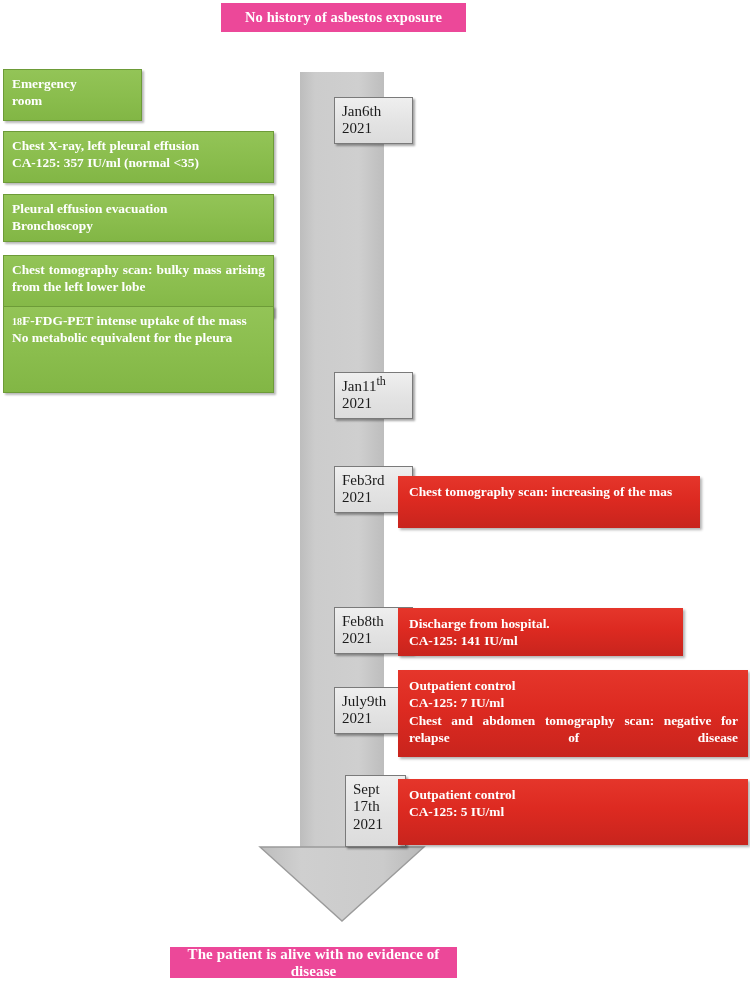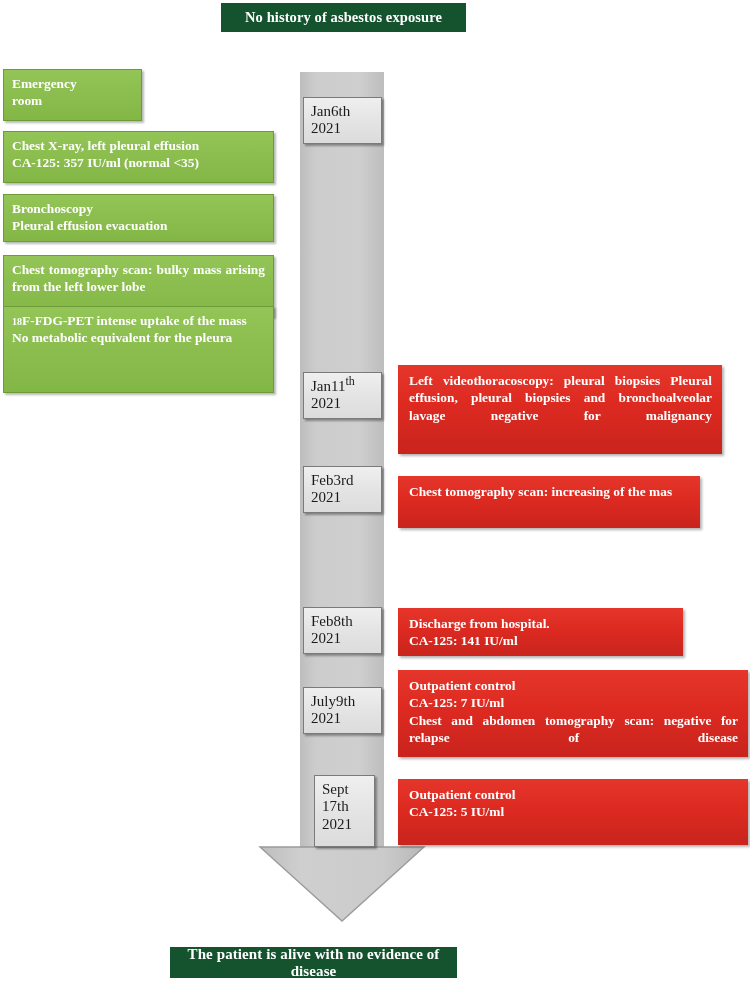--- a/index.html
+++ b/index.html
@@ -5,21 +5,21 @@
 <style>
   html,body{margin:0;padding:0;background:#ffffff;}
   body{
     width:750px;height:981px;position:relative;overflow:hidden;
     font-family:"Liberation Serif","DejaVu Serif",serif;
   }
   .canvas{position:absolute;left:0;top:0;width:750px;height:981px;}
 
   
   .banner{
-    position:absolute;background:#14532d;color:#ffffff;
+    position:absolute;background:#ec4899;color:#ffffff;
     font-weight:bold;text-align:center;
     display:flex;align-items:center;justify-content:center;
     letter-spacing:.1px;
   }
   #banner-top{left:221px;top:3px;width:245px;height:29px;font-size:14.5px;}
   #banner-bottom{left:170px;top:947px;width:287px;height:31px;font-size:15px;}
 
   
   .timeline-bar{
     position:absolute;left:300px;top:72px;width:84px;height:775px;
@@ -32,20 +32,21 @@
 
   
   .date-box{
     position:absolute;box-sizing:border-box;
     background:#e6e6e6;
     background:linear-gradient(to bottom,#efefef 0%,#e3e3e3 55%,#dcdcdc 100%);
     border:1.4px solid #7a7a7a;
     color:#1b1b1b;font-size:15px;line-height:1.16;
     padding:5px 6px 4px 7px;
     box-shadow:1.5px 1.5px 2px rgba(0,0,0,.35);
+    margin-left:31px;
   }
   .date-box .l1{display:block;text-align:justify;text-align-last:justify;}
   .date-box .l2{display:block;}
   .date-box.stack .l1,.date-box.stack .l2,.date-box.stack .l3{
     text-align:left;text-align-last:left;display:block;}
   sup{font-size:12px;vertical-align:super;line-height:0;}
 
   
   .green-box{
     position:absolute;box-sizing:border-box;
@@ -101,22 +102,22 @@
     <span class="ln">Emergency</span>
     <span class="ln">room</span>
   </div>
 
   <div class="green-box" style="left:3px;top:131px;width:271px;height:52px;">
     <span class="ln">Chest X-ray, left pleural effusion</span>
     <span class="ln">CA-125: 357 IU/ml (normal &lt;35)</span>
   </div>
 
   <div class="green-box" style="left:3px;top:194px;width:271px;height:48px;">
+    <span class="ln">Pleural effusion evacuation</span>
     <span class="ln">Bronchoscopy</span>
-    <span class="ln">Pleural effusion evacuation</span>
   </div>
 
   <div class="green-box" style="left:3px;top:255px;width:271px;height:62px;">
     <span class="ln j">Chest tomography scan: bulky mass arising from the left lower lobe</span>
   </div>
 
   <div class="green-box" style="left:3px;top:306px;width:271px;height:87px;">
     <span class="ln j"><span class="sub18">18</span>F-FDG-PET intense uptake of the mass</span>
     <span class="ln j">No metabolic equivalent for the pleura</span>
   </div>
@@ -145,23 +146,20 @@
     <span class="l1"><span>July</span><span>9th</span></span>
     <span class="l2">2021</span>
   </div>
 
   <div class="date-box stack" style="left:314px;top:775px;width:61px;height:72px;">
     <span class="l1">Sept</span>
     <span class="l2">17th</span>
     <span class="l3">2021</span>
   </div>
 
-  <div class="red-box" style="left:398px;top:365px;width:324px;height:89px;">
-    <span class="ln j">Left videothoracoscopy: pleural biopsies Pleural effusion, pleural biopsies and bronchoalveolar lavage negative for malignancy</span>
-  </div>
 
   <div class="red-box" style="left:398px;top:476px;width:302px;height:52px;">
     <span class="ln">Chest tomography scan: increasing of the mas</span>
   </div>
 
 
   <div class="red-box" style="left:398px;top:608px;width:285px;height:48px;">
     <span class="ln">Discharge from hospital.</span>
     <span class="ln">CA-125: 141 IU/ml</span>
   </div>

